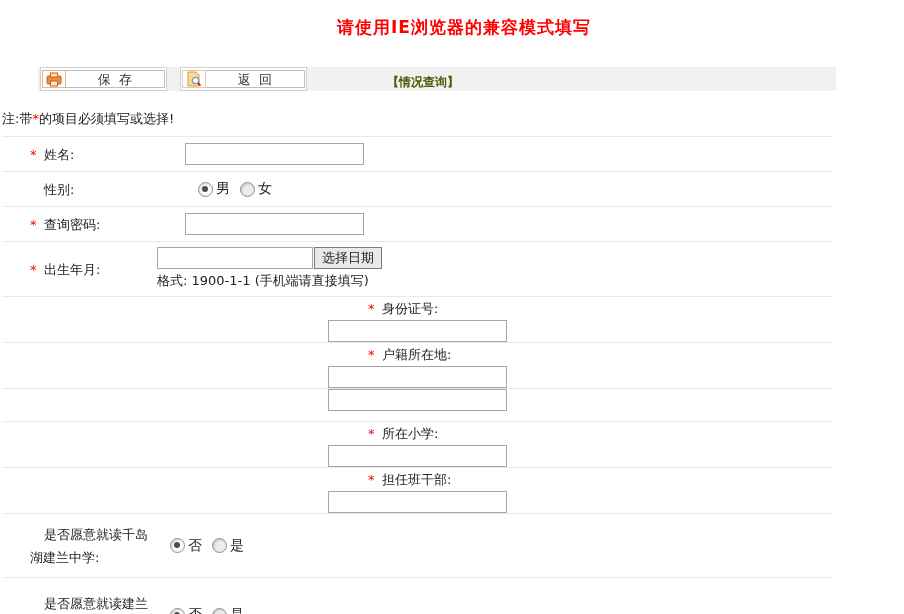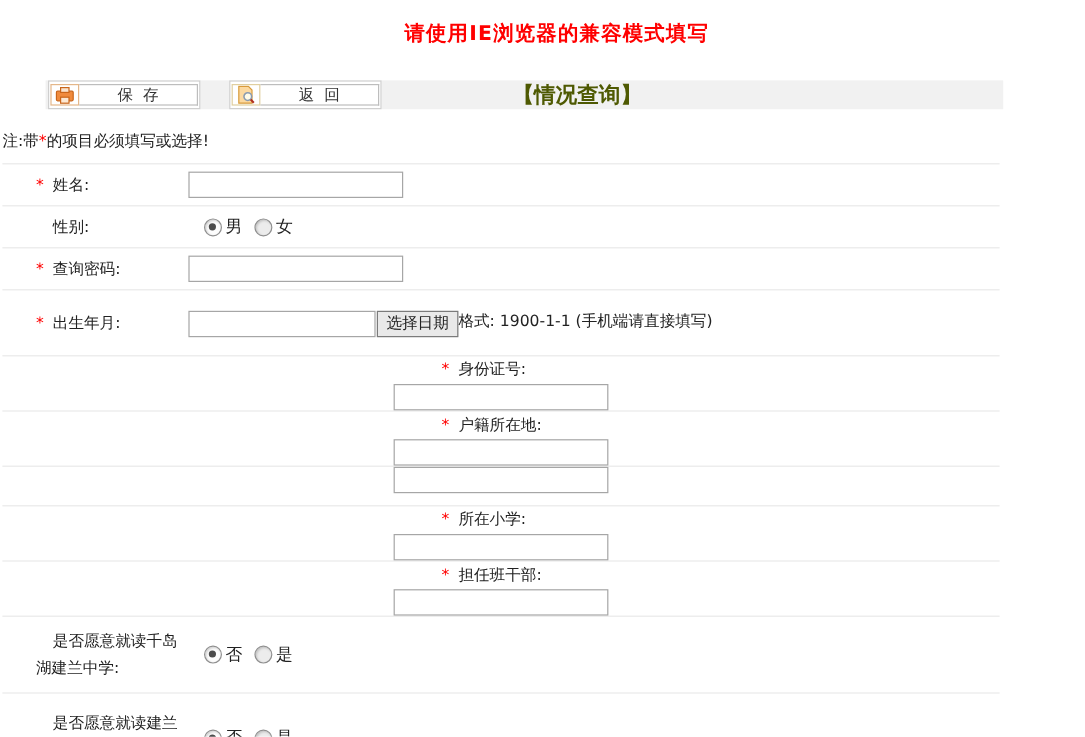--- a/index.html
+++ b/index.html
@@ -24,65 +24,65 @@
   .tb-btn .icon-cell{
     width:24px;height:18px;display:flex;align-items:center;justify-content:center;
     border:1px solid #e4b78a;background:#fff;box-sizing:border-box;
   }
   .tb-btn .tb-btn-text{
     display:inline-block;width:99px;height:18px;line-height:18px;text-align:center;
     border:1px solid #bdbdbd;border-left:none;box-sizing:border-box;
     white-space:pre;color:#333;font-size:13px;
   }
   .btn-save{margin-left:2px;}
-  .btn-return{margin-left:24px;}
+  .btn-return{margin-left:13px;}
   .btn-return .icon-cell{border-color:#e0cfa0;}
   .query-link{
-    margin-left:109px;color:#4e5902;font-weight:bold;font-size:18px;
+    margin-left:80px;color:#4e5902;font-weight:bold;font-size:12px;
     cursor:pointer;white-space:nowrap;
   }
   
   .req-note{margin:19px 0 0 2px;height:26px;line-height:18px;color:#222;}
   .req-note .star{color:#ff0000;}
   
   .form-table{margin-left:2px;width:831px;border-top:1px solid #e9e9e9;}
   .row{border-bottom:1px solid #e9e9e9;}
   .row-main{display:flex;align-items:center;}
   .label-cell{
     width:155px;box-sizing:border-box;padding-left:28px;
     line-height:23px;flex-shrink:0;
   }
   .req-star{display:inline-block;width:14px;color:#ff0000;}
   .field-cell{display:flex;align-items:center;}
   .txt-input{
     width:171px;height:20px;border:1px solid #a6a6a6;background:#fff;
     font-family:inherit;font-size:13px;padding:0 3px;box-sizing:content-box;
   }
-  .h34{min-height:34px;}
+  .h34{min-height:34px;gap:28px;}
   .h32{min-height:32px;flex-direction:column;}
   
   .radio-group{display:flex;align-items:center;margin-left:13px;}
   .radio{
     width:13px;height:13px;border-radius:50%;border:1px solid #8f8f8f;
     background:#ececec;display:inline-block;position:relative;flex-shrink:0;
     box-shadow:inset 1px 1px 2px rgba(0,0,0,.18);cursor:pointer;
   }
   .radio.checked{background:#fdfdfd;}
   .radio.checked::after{
     content:'';position:absolute;left:3px;top:3px;width:6px;height:6px;
     border-radius:50%;background:#4c4c4c;
   }
   .radio-label{margin:0 10px 0 3px;font-size:14px;}
   
   .pwd-note{
     padding-left:70px;height:24px;line-height:20px;color:#ff0000;white-space:nowrap;
   }
   
   .row-birth .row-main{min-height:54px;}
-  .birth-fields{display:flex;flex-direction:row;justify-content:center;}
+  .birth-fields{display:flex;flex-direction:column;justify-content:center;}
   .birth-line1{display:flex;align-items:center;margin-top:2px;}
   .birth-input{width:148px;}
   .date-btn{
     margin-left:1px;width:68px;height:22px;background:#e9e9e9;
     border:1px solid #7b7b7b;font-family:inherit;font-size:13px;color:#222;
     cursor:pointer;line-height:18px;
   }
   .birth-hint{margin:3px 0 4px 0;line-height:18px;color:#222;}
   .h63{min-height:63px;}
   .h74{min-height:74px;}

